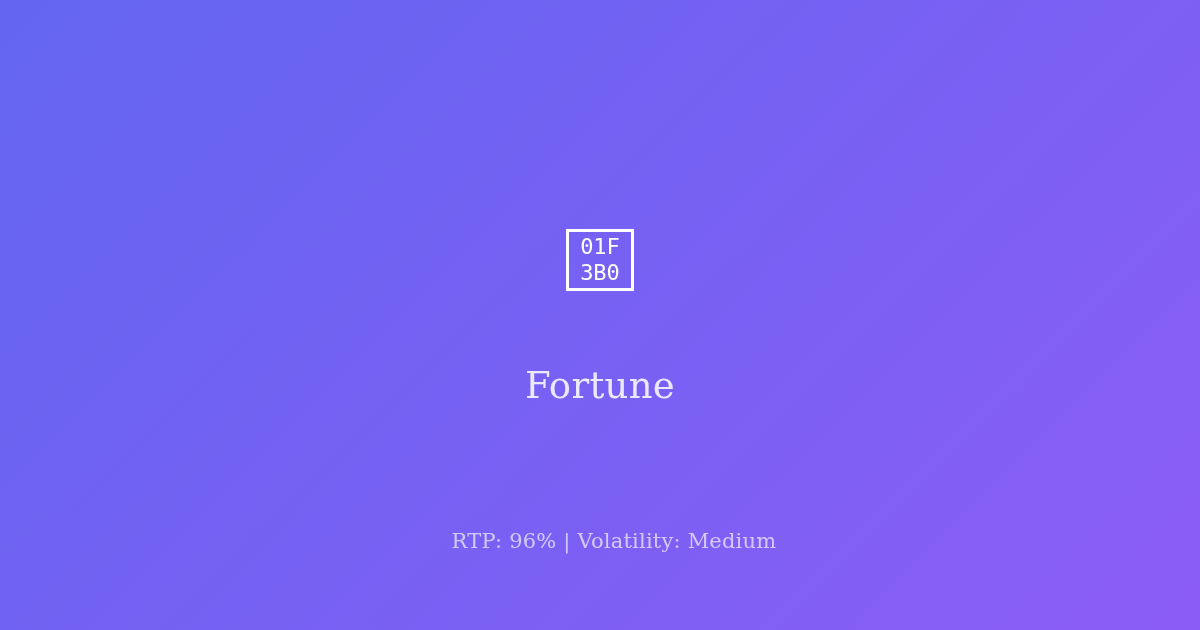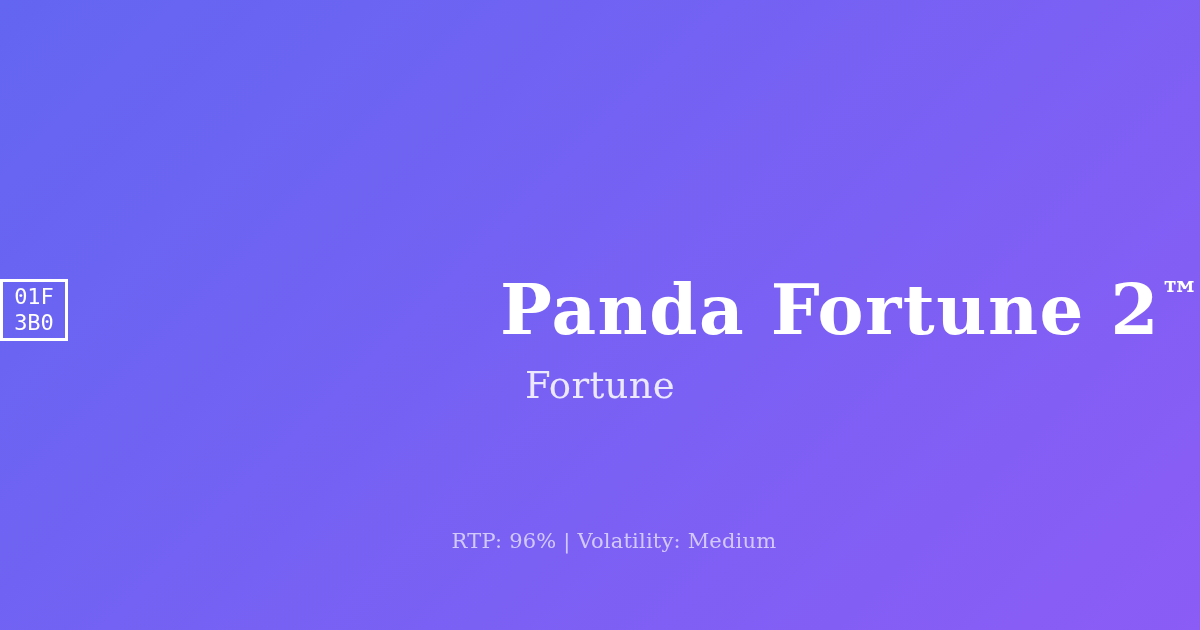--- a/index.html
+++ b/index.html
@@ -27,21 +27,21 @@
   }
 
   
   .title-row {
     position: absolute;
     top: 229px;
     left: 0;
     width: 1200px;
     display: flex;
     align-items: center;
-    justify-content: space-between;
+    justify-content: center;
     gap: 26px;
   }
 
   
   .tofu-glyph {
     display: inline-flex;
     flex-direction: column;
     align-items: center;
     justify-content: center;
     width: 68px;
@@ -115,21 +115,20 @@
 
 <div class="og-card">
 
   <div class="title-row">
 
     <span class="tofu-glyph">
       <span class="tofu-line">01F</span>
       <span class="tofu-line">3B0</span>
     </span>
 
-    <h1 class="og-title"><span>Panda Fortune 2</span><span class="tm">™</span></h1>
 
   </div>
 
   <div class="og-subtitle">Fortune</div>
 
   <div class="og-meta">RTP: 96% | Volatility: Medium</div>
 
 </div>
 
 </body></html>

